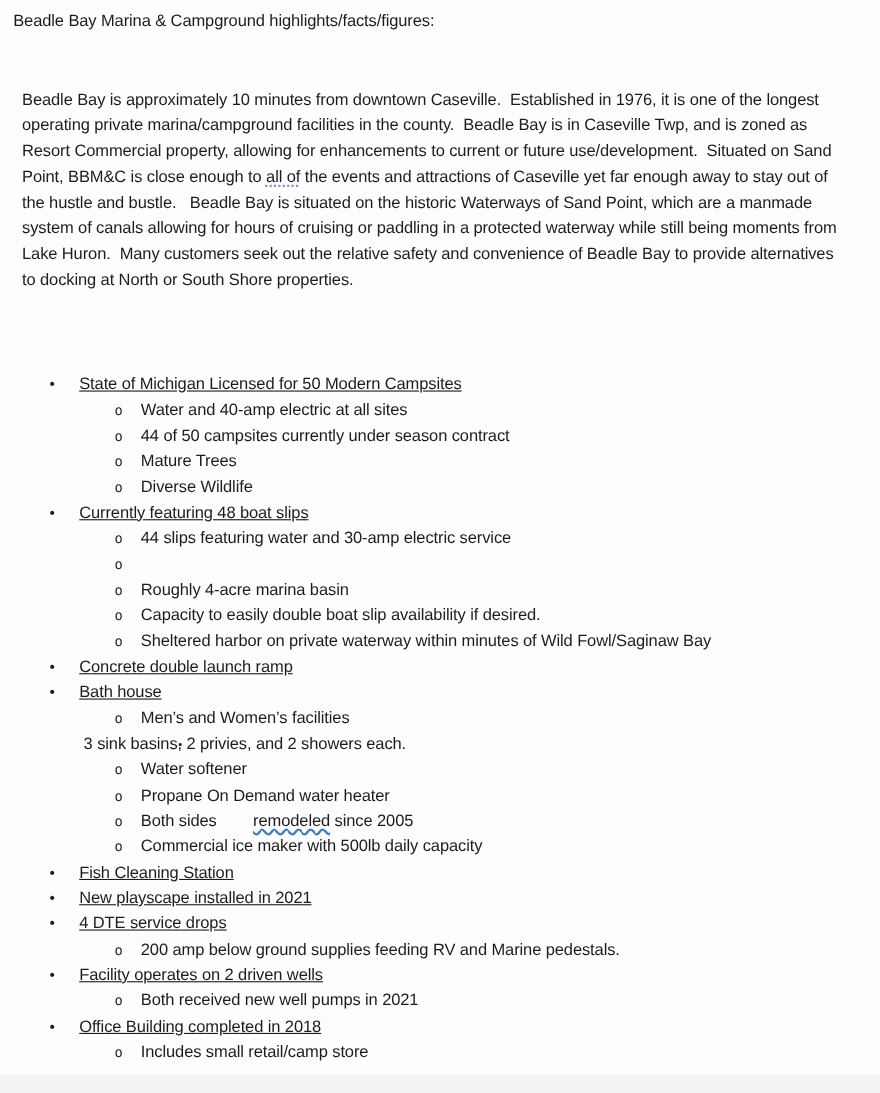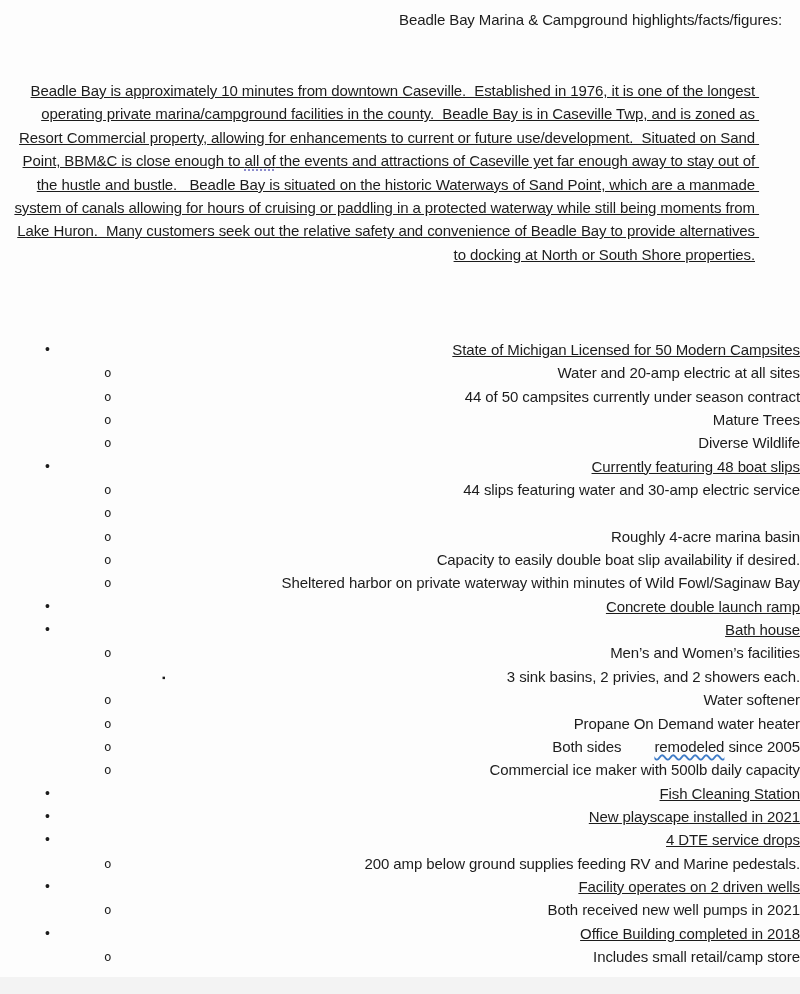--- a/index.html
+++ b/index.html
@@ -10,38 +10,36 @@
   .page {
     position: relative;
     width: 800px;
     height: 994px;
     background: #fdfdfd;
     overflow: hidden;
     font-family: "Liberation Sans", "DejaVu Sans", sans-serif;
     color: #1c1c1c;
     font-size: 15px;
     letter-spacing: -0.1px;
-    text-align: right;
   }
   .doc-title {
     position: absolute;
     left: 12px;
     top: 8px;
     width: 770px;
     line-height: 23px;
     white-space: pre-wrap;
   }
   .paragraph {
     position: absolute;
-    left: 7px;
+    left: 20px;
     top: 79px;
     width: 748px;
     line-height: 23.4px;
     white-space: pre-wrap;
-    text-decoration: underline;
   }
   .grammar-flag {
     text-decoration: underline;
     text-decoration-style: dotted;
     text-decoration-color: #8b8bcd;
     text-decoration-thickness: 2px;
     text-underline-offset: 3px;
   }
   .spell-flag {
     text-decoration: underline;
@@ -86,21 +84,21 @@
 <body>
 
 <div class="page">
 
   <div class="doc-title">Beadle Bay Marina &amp; Campground highlights/facts/figures:</div>
 
   <div class="paragraph"><span>Beadle Bay is approximately 10 minutes from downtown Caseville.  Established in 1976, it is one of the longest operating private marina/campground facilities in the county.  Beadle Bay is in Caseville Twp, and is zoned as Resort Commercial property, allowing for enhancements to current or future use/development.  Situated on Sand Point, BBM&amp;C is close enough to </span><span class="grammar-flag">all of</span><span> the events and attractions of Caseville yet far enough away to stay out of the hustle and bustle.   Beadle Bay is situated on the historic Waterways of Sand Point, which are a manmade system of canals allowing for hours of cruising or paddling in a protected waterway while still being moments from Lake Huron.  Many customers seek out the relative safety and convenience of Beadle Bay to provide alternatives to docking at North or South Shore properties.</span></div>
 
   <div class="bullet-list">
       <div class="li level1"><span class="marker">•</span><span class="text">State of Michigan Licensed for 50 Modern Campsites</span></div>
-      <div class="li level2"><span class="marker">o</span><span class="text">Water and 20-amp electric at all sites</span></div>
+      <div class="li level2"><span class="marker">o</span><span class="text">Water and 40-amp electric at all sites</span></div>
       <div class="li level2"><span class="marker">o</span><span class="text">44 of 50 campsites currently under season contract</span></div>
       <div class="li level2"><span class="marker">o</span><span class="text">Mature Trees</span></div>
       <div class="li level2"><span class="marker">o</span><span class="text">Diverse Wildlife</span></div>
       <div class="li level1"><span class="marker">•</span><span class="text">Currently featuring 48 boat slips</span></div>
       <div class="li level2"><span class="marker">o</span><span class="text">44 slips featuring water and 30-amp electric service</span></div>
       <div class="li level2"><span class="marker">o</span></div>
       <div class="li level2"><span class="marker">o</span><span class="text">Roughly 4-acre marina basin</span></div>
       <div class="li level2"><span class="marker">o</span><span class="text">Capacity to easily double boat slip availability if desired.</span></div>
       <div class="li level2"><span class="marker">o</span><span class="text">Sheltered harbor on private waterway within minutes of Wild Fowl/Saginaw Bay</span></div>
       <div class="li level1"><span class="marker">•</span><span class="text">Concrete double launch ramp</span></div>

